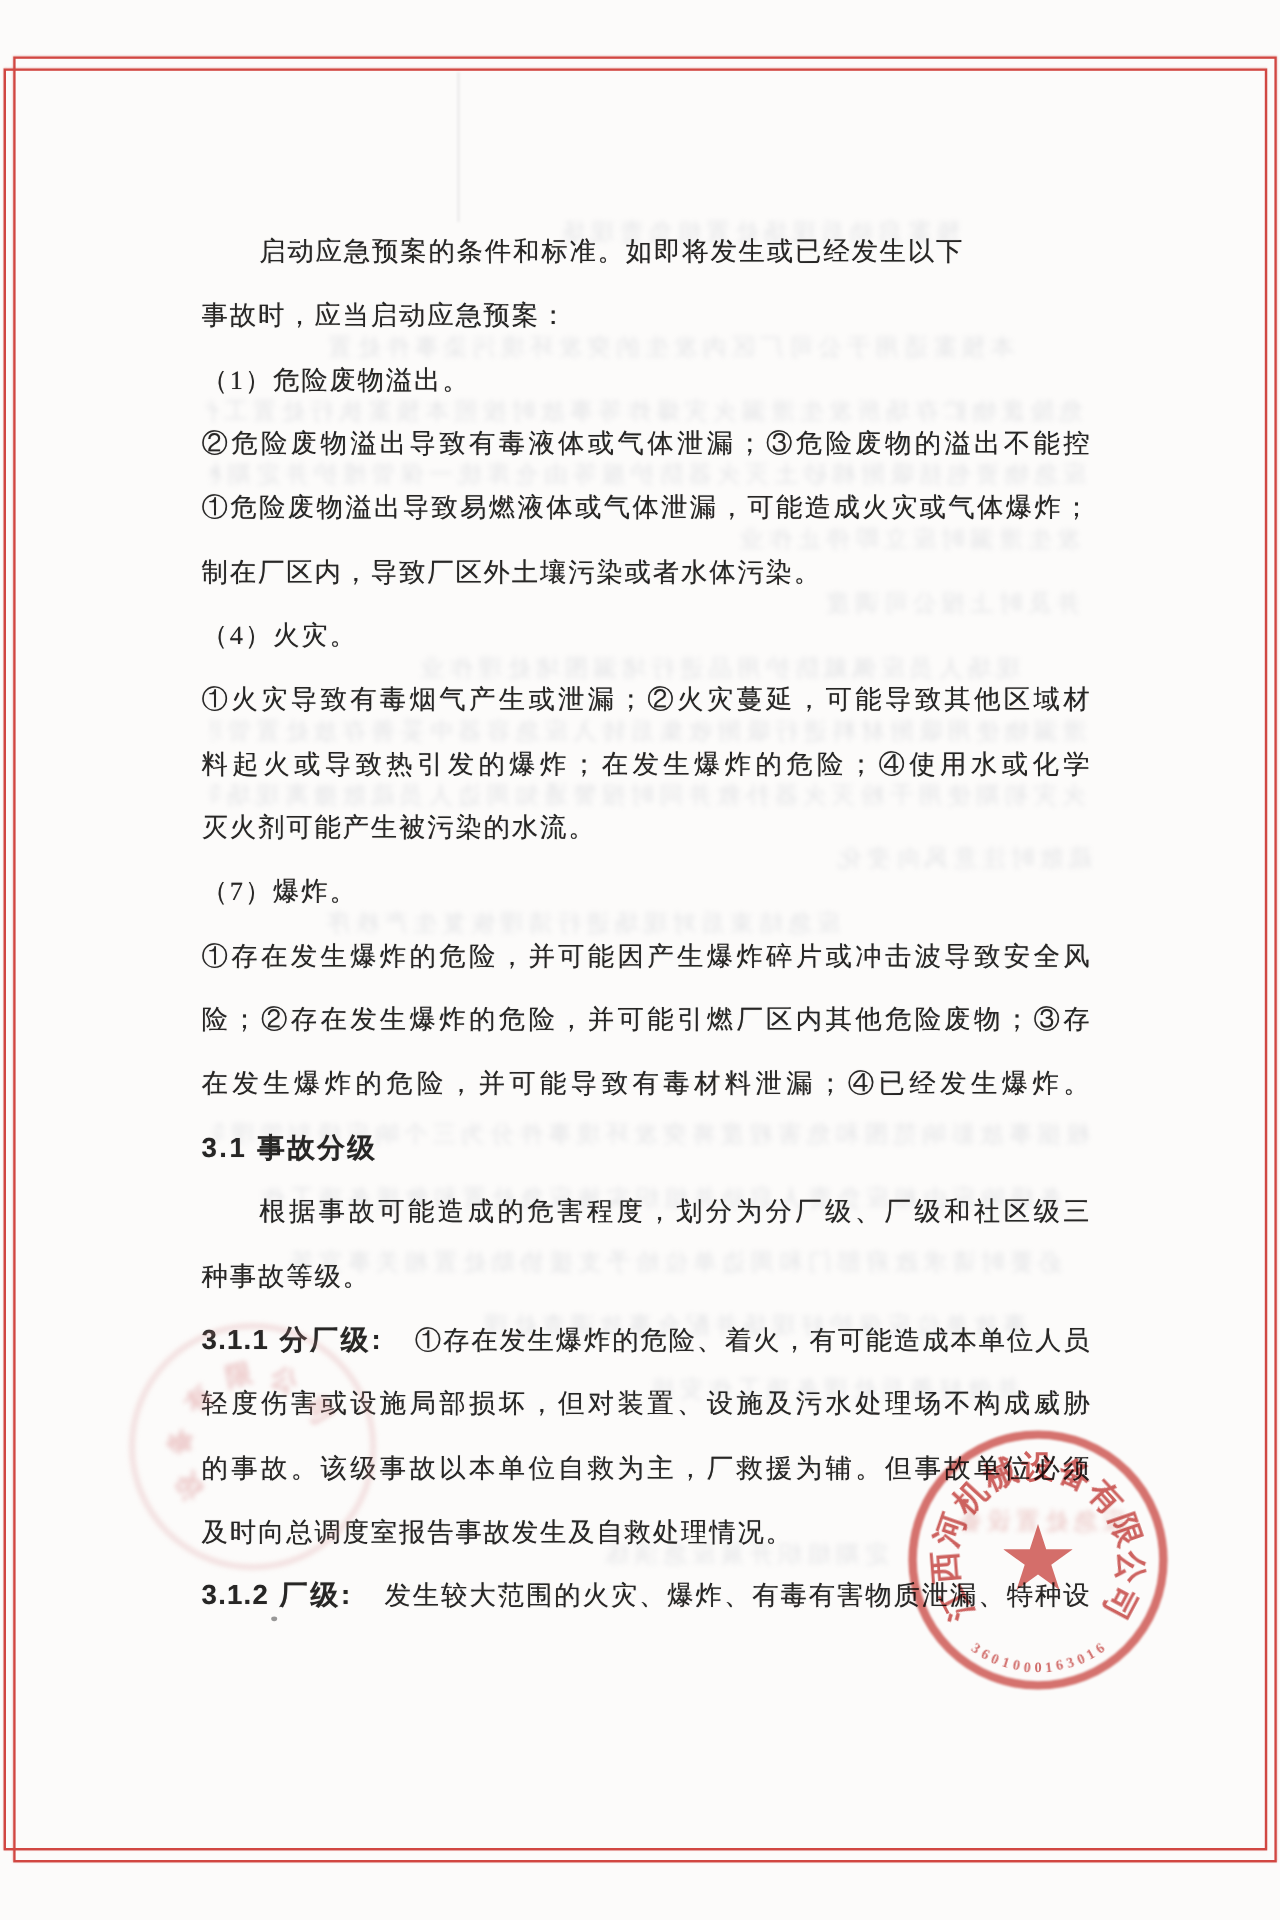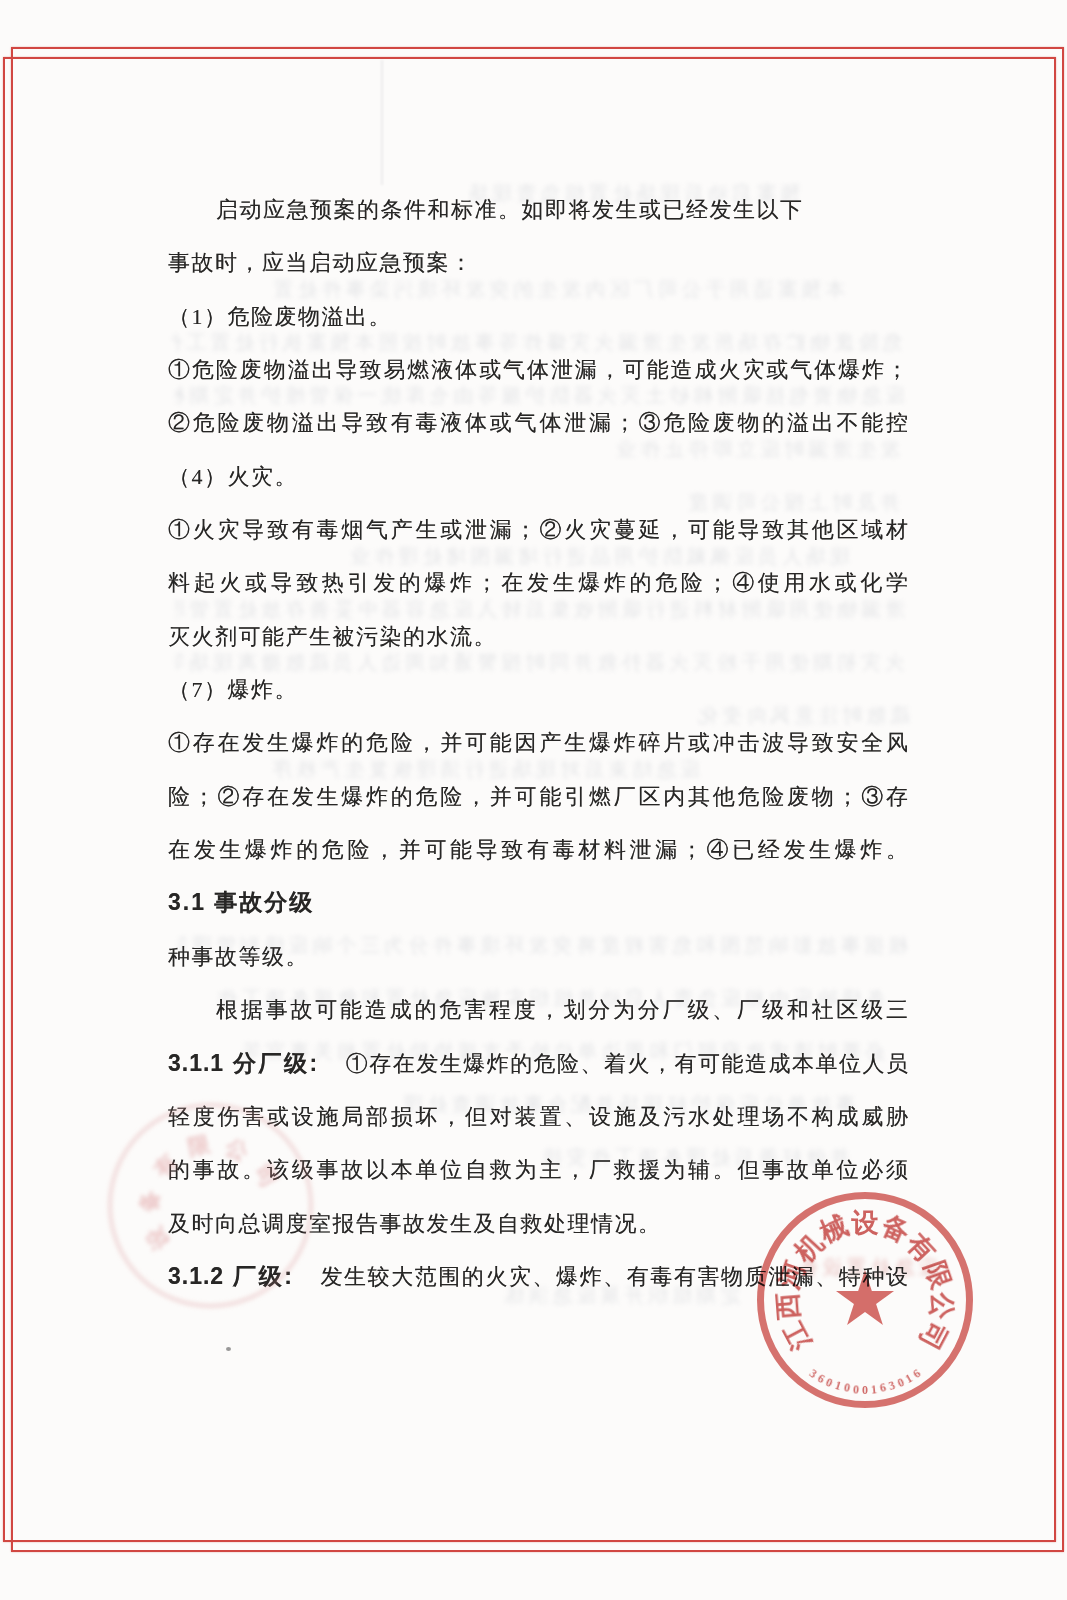--- a/index.html
+++ b/index.html
@@ -95,33 +95,34 @@
       <div class="ghost" style="left: 255px; top: 1091px; width: 600px;">事故单位应保护好现场并配合事故调查处理</div>
       <div class="ghost" style="left: 400px; top: 1144px; width: 450px;">并做好善后处理各项工作安排</div>
       <div class="ghost" style="left: 440px; top: 1282px; width: 300px;">定期组织开展应急演练</div>
       <div class="ghost red" style="left: 788px; top: 1254px; width: 150px;">应急处置设备</div>
     </div>
 
   <div class="textblock" id="textblock">
       <div class="line ind">启动应急预案的条件和标准。如即将发生或已经发生以下</div>
       <div class="line">事故时，应当启动应急预案：</div>
       <div class="line">（1）危险废物溢出。</div>
+      <div class="line j">②危险废物溢出导致有毒液体或气体泄漏；③危险废物的溢出不能控</div>
       <div class="line j">①危险废物溢出导致易燃液体或气体泄漏，可能造成火灾或气体爆炸；</div>
-      <div class="line j">②危险废物溢出导致有毒液体或气体泄漏；③危险废物的溢出不能控</div>
+      <div class="line">制在厂区内，导致厂区外土壤污染或者水体污染。</div>
       <div class="line">（4）火灾。</div>
       <div class="line j">①火灾导致有毒烟气产生或泄漏；②火灾蔓延，可能导致其他区域材</div>
       <div class="line j">料起火或导致热引发的爆炸；在发生爆炸的危险；④使用水或化学</div>
       <div class="line">灭火剂可能产生被污染的水流。</div>
       <div class="line">（7）爆炸。</div>
       <div class="line j">①存在发生爆炸的危险，并可能因产生爆炸碎片或冲击波导致安全风</div>
       <div class="line j">险；②存在发生爆炸的危险，并可能引燃厂区内其他危险废物；③存</div>
       <div class="line j">在发生爆炸的危险，并可能导致有毒材料泄漏；④已经发生爆炸。</div>
       <div class="line b">3.1 事故分级</div>
+      <div class="line j ind">根据事故可能造成的危害程度，划分为分厂级、厂级和社区级三</div>
       <div class="line">种事故等级。</div>
-      <div class="line j ind">根据事故可能造成的危害程度，划分为分厂级、厂级和社区级三</div>
       <div class="line j"><span class="pfx">3.1.1 分厂级:</span><span>①存在发生爆炸的危险、着火，有可能造成本单位人员</span></div>
       <div class="line j">轻度伤害或设施局部损坏，但对装置、设施及污水处理场不构成威胁</div>
       <div class="line j">的事故。该级事故以本单位自救为主，厂救援为辅。但事故单位必须</div>
       <div class="line">及时向总调度室报告事故发生及自救处理情况。</div>
       <div class="line j"><span class="pfx">3.1.2 厂级:</span><span>发生较大范围的火灾、爆炸、有毒有害物质泄漏、特种设</span></div>
     </div>
 
   <div class="faintseal" id="faintseal">
       <span class="fch" style="left: 46.3064px; top: 131px; transform: translate(-50%, -50%) rotate(-120deg);">设</span>
       <span class="fch" style="left: 38.3396px; top: 93.5192px; transform: translate(-50%, -50%) rotate(-84deg);">备</span>

